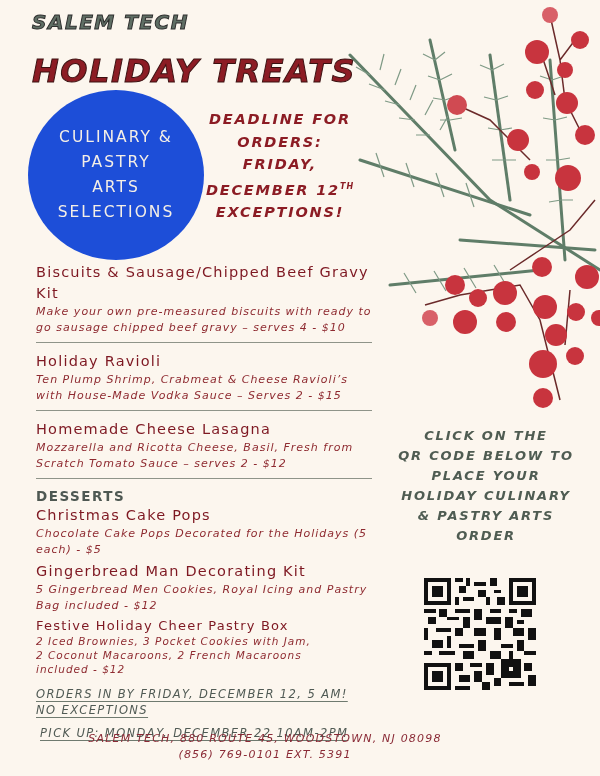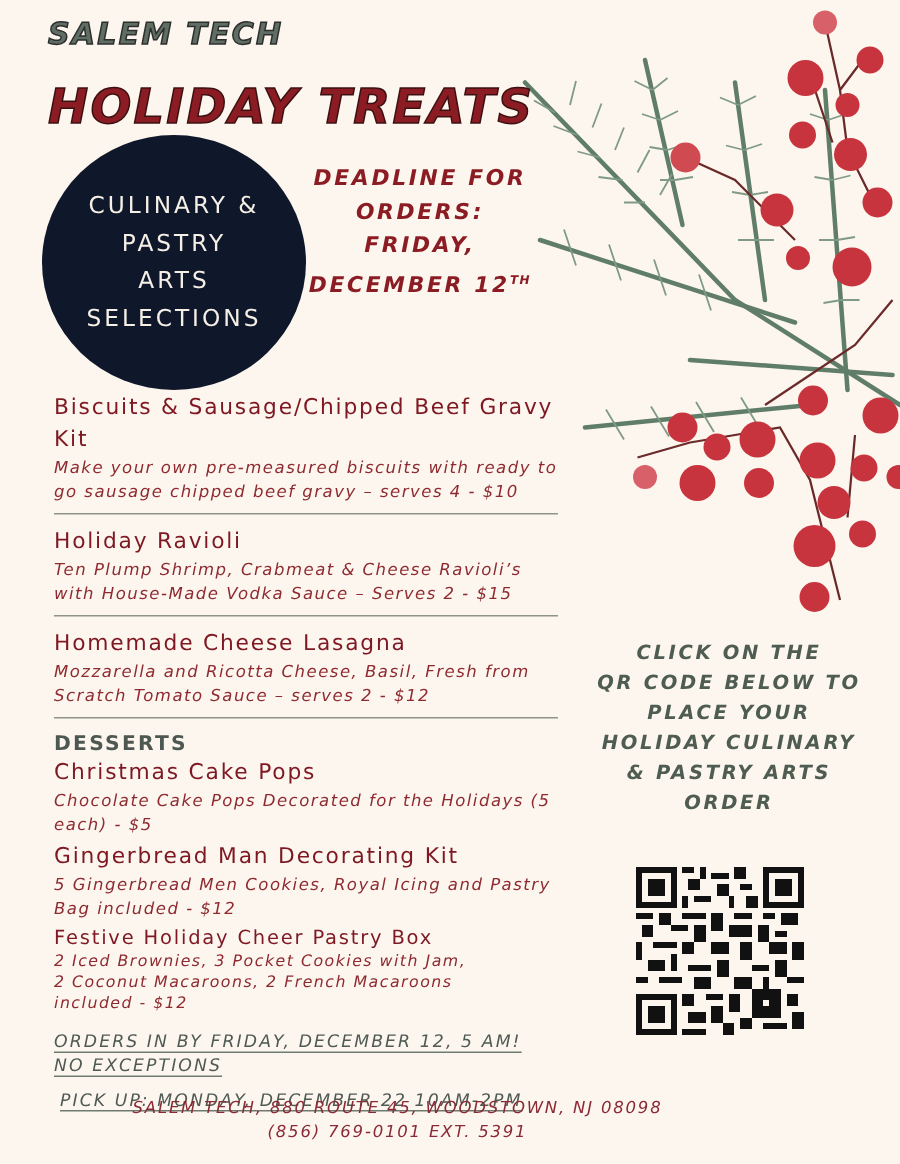--- a/index.html
+++ b/index.html
@@ -3,21 +3,21 @@
 <meta charset="utf-8">
 <style>
   html, body { margin:0; padding:0; }
   body { width:600px; height:776px; background:#fcf6ee; position:relative; overflow:hidden;
          font-family:"DejaVu Sans", sans-serif; }
   .abs { position:absolute; }
   .title1 { left:32px; top:10px; font-size:20px; font-weight:bold; font-style:italic; letter-spacing:1.5px;
             color:#5f6e64; -webkit-text-stroke:1px #2e2e2e; }
   .title2 { left:32px; top:52px; font-size:32px; font-weight:bold; font-style:italic; letter-spacing:1.5px;
             color:#8c1c24; -webkit-text-stroke:1px #3a1010; }
-  .circle { left:28px; top:90px; width:176px; height:170px; border-radius:50%; background:#0f172a;
+  .circle { left:28px; top:90px; width:176px; height:170px; border-radius:50%; background:#1d4ed8;
             display:flex; align-items:center; justify-content:center; flex-direction:column; }
   .circle span { color:#f5efe6; font-size:15.5px; letter-spacing:2px; line-height:25px; text-align:center; display:block; }
   .deadline { left:205px; top:108px; width:150px; text-align:center; color:#8c1c24; font-weight:bold; font-style:italic;
               font-size:14.5px; letter-spacing:1.8px; line-height:22.5px; }
   .deadline sup { font-size:8px; letter-spacing:1px; }
   .menu { left:36px; top:262px; width:336px; }
   .item-title { color:#7e1822; font-weight:normal; font-size:14.5px; letter-spacing:1.2px; line-height:21px; }
   .item-desc { color:#8e2a30; font-style:italic; font-size:11px; letter-spacing:1px; line-height:16px; }
   .rule { height:0; border-top:1.5px solid #8f9489; margin:6px 0 8px 0; }
   .section { color:#4e5852; font-weight:bold; font-size:13.5px; letter-spacing:1.5px; line-height:18px; }
@@ -94,20 +94,21 @@
   <span>PASTRY</span>
   <span>ARTS</span>
   <span>SELECTIONS</span>
 </div>
 
 <div class="abs deadline">
   <div>DEADLINE FOR</div>
   <div>ORDERS:</div>
   <div>FRIDAY,</div>
   <div><span>DECEMBER 12</span><sup>TH</sup></div>
+  <div>EXCEPTIONS!</div>
 </div>
 
 <div class="abs menu">
   <div>
     <div class="item-title">Biscuits &amp; Sausage/Chipped Beef Gravy Kit</div>
     <div class="item-desc">Make your own pre-measured biscuits with ready to go sausage chipped beef gravy – serves 4 - $10</div>
   </div>
   <div class="rule"></div>
   <div>
     <div class="item-title">Holiday Ravioli</div>

